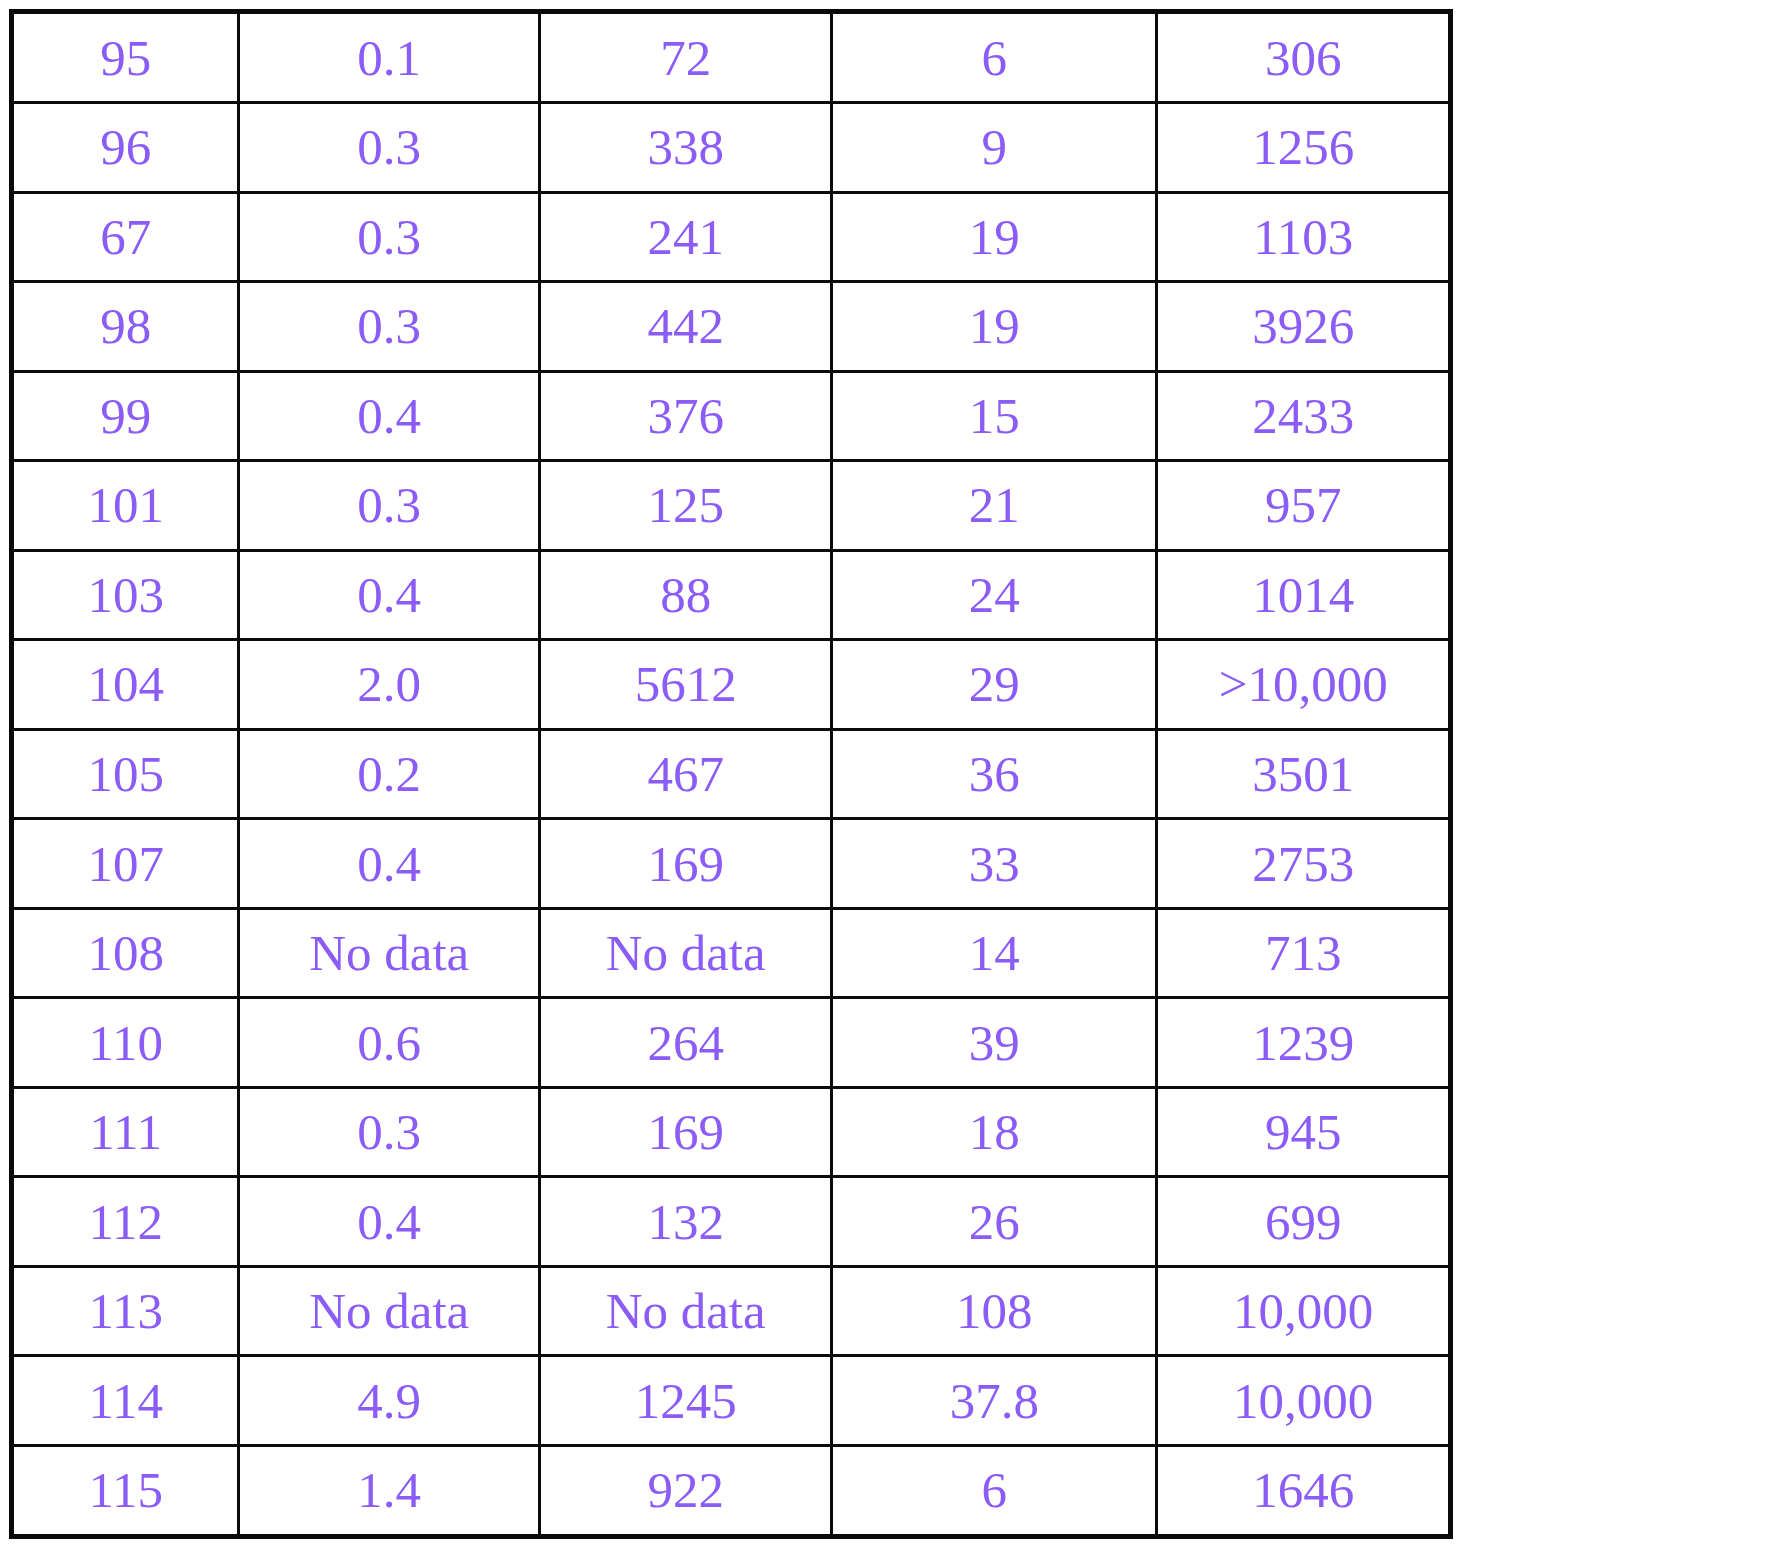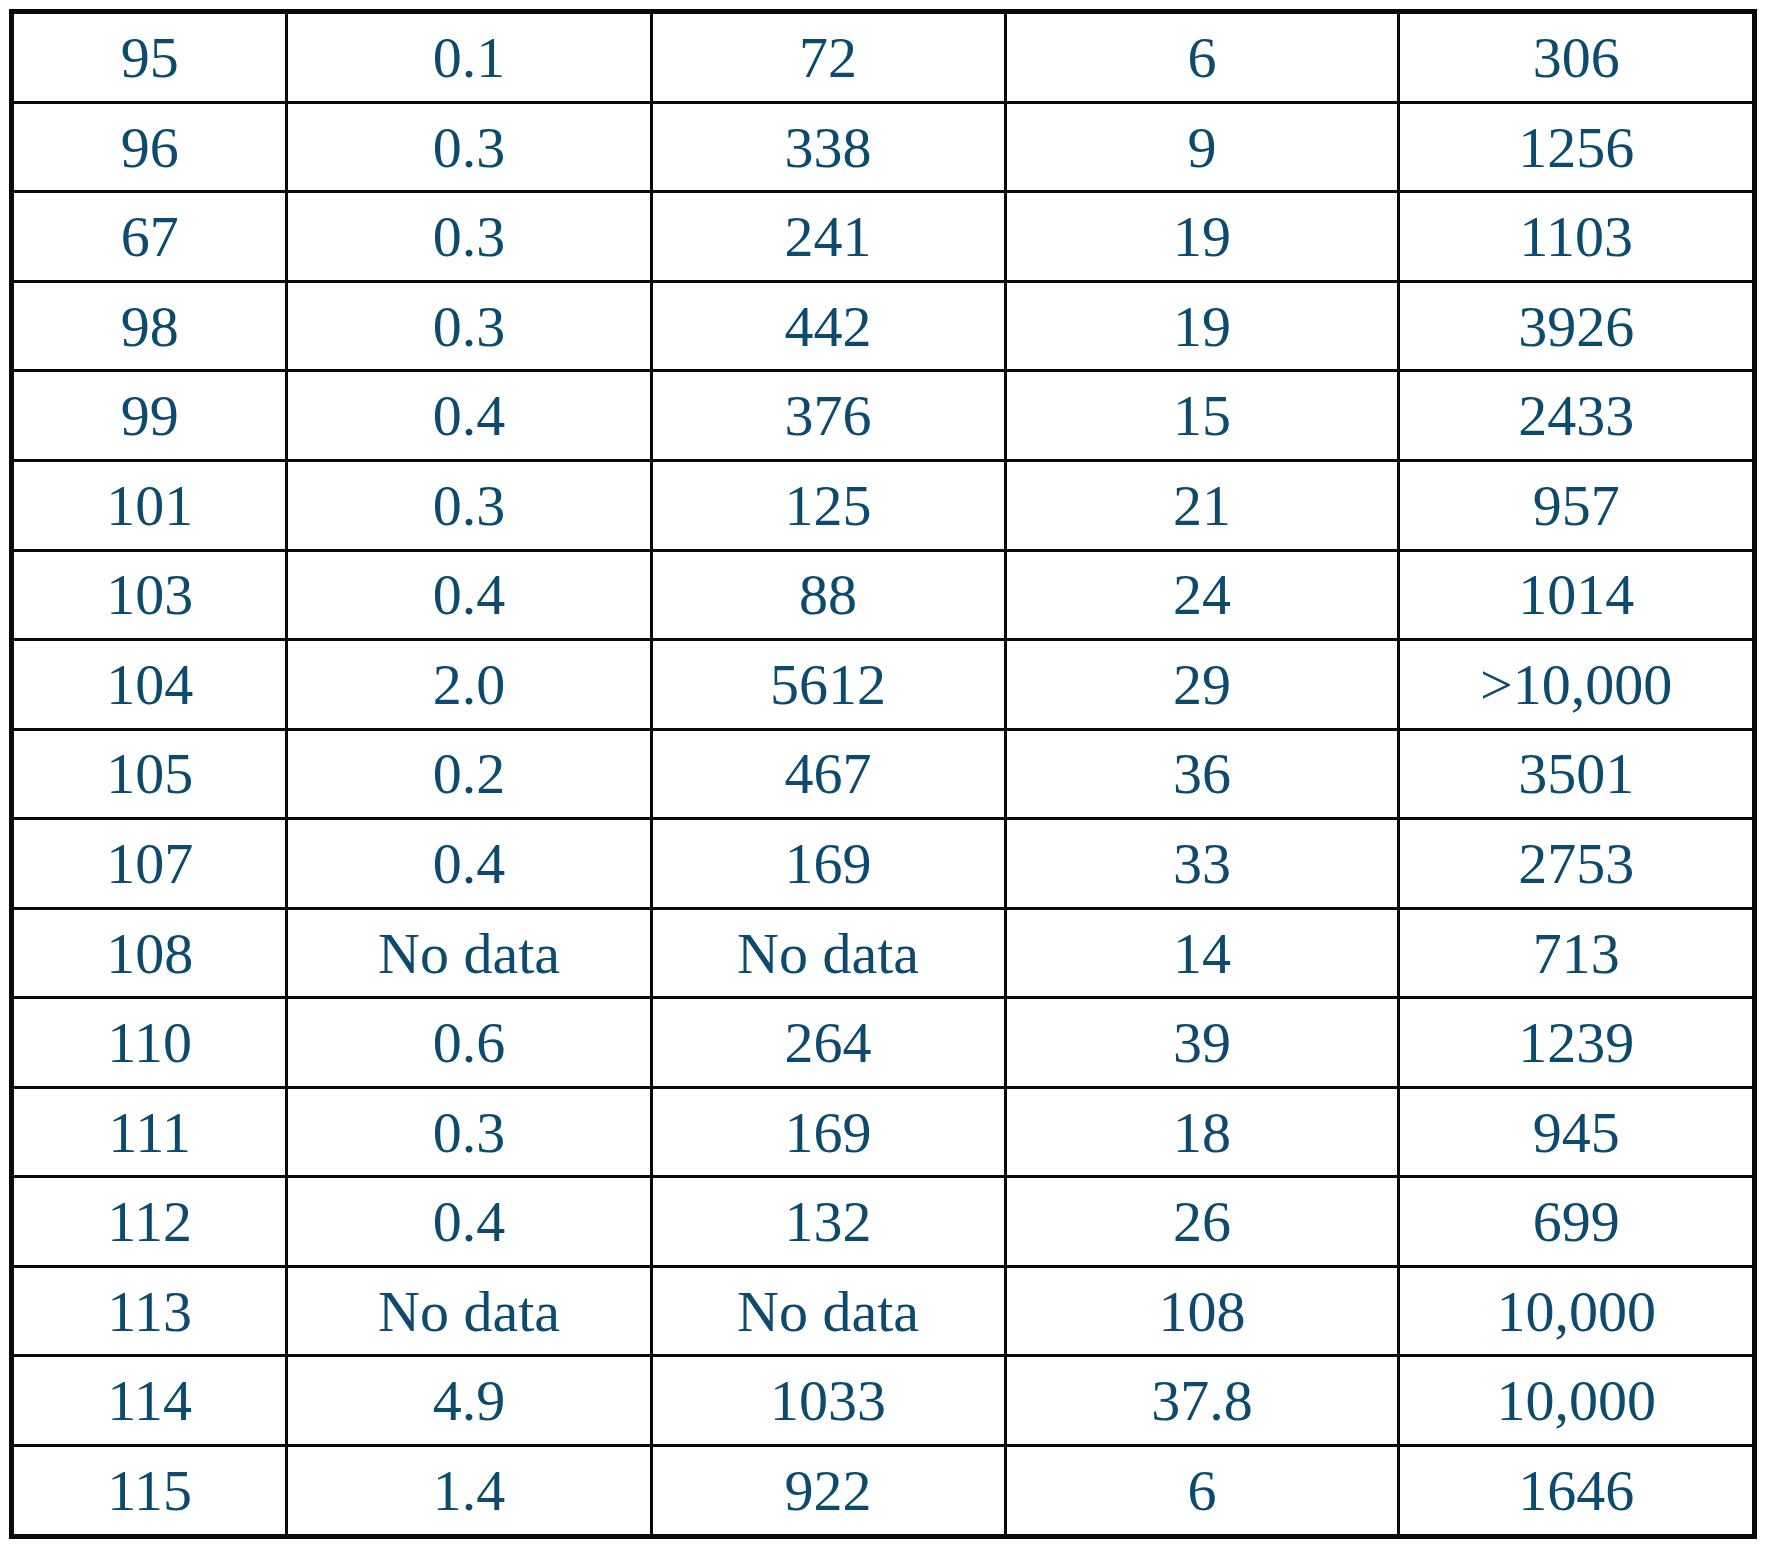--- a/index.html
+++ b/index.html
@@ -14,27 +14,27 @@
     position: absolute;
     top: 0; left: 0;
     width: 1767px;
     height: 1545px;
     background: #ffffff;
   }
   table.data-table {
     position: absolute;
     top: 9px;
     left: 9px;
-    width: 1748px;
+    width: 1444px;
     height: 1530px;
     border-collapse: collapse;
     table-layout: fixed;
     font-family: "Liberation Serif", "DejaVu Serif", serif;
-    font-size: 58px;
-    color: #0c4a6e;
+    font-size: 51px;
+    color: #8b5cf6;
     border: 5px solid #0a0a0a;
   }
   table.data-table td {
     border: 3px solid #0a0a0a;
     text-align: center;
     vertical-align: middle;
     padding: 0;
     white-space: nowrap;
     overflow: hidden;
   }
@@ -153,21 +153,21 @@
         <tr>
           <td>113</td>
           <td>No data</td>
           <td>No data</td>
           <td>108</td>
           <td>10,000</td>
         </tr>
         <tr>
           <td>114</td>
           <td>4.9</td>
-          <td>1033</td>
+          <td>1245</td>
           <td>37.8</td>
           <td>10,000</td>
         </tr>
         <tr>
           <td>115</td>
           <td>1.4</td>
           <td>922</td>
           <td>6</td>
           <td>1646</td>
         </tr>

